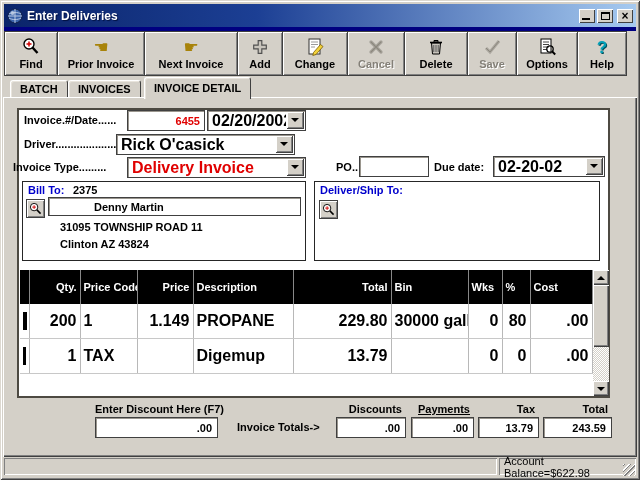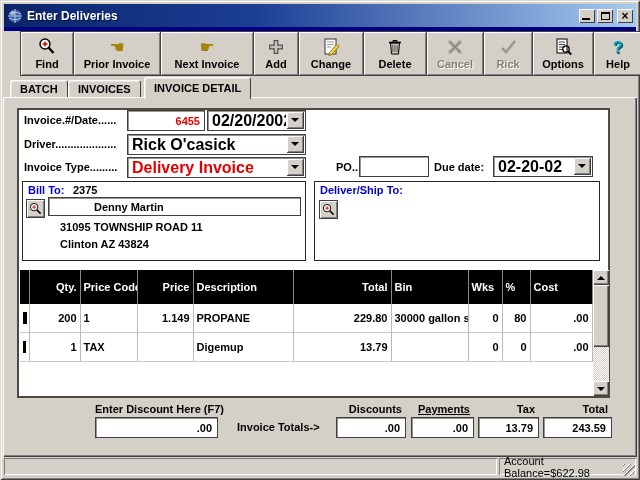--- a/index.html
+++ b/index.html
@@ -24,21 +24,21 @@
   .glyph-max{width:9px;height:8px;border:1px solid #000;border-top:2px solid #000;}
   .glyph-close{font-weight:bold;font-size:12px;line-height:10px;font-family:"Liberation Sans",sans-serif;}
 
   .navy-strip{left:4px;top:27px;width:632px;height:4px;background:#000080;}
 
   
   .toolbar{left:4px;top:31px;width:632px;height:45px;display:flex;}
   .tbtn{height:45px;background:#d4d0c8;border:1px solid #404040;margin-left:-1px;
     display:flex;flex-direction:column;align-items:center;justify-content:center;
     box-shadow:inset 1px 1px 0 #fff, inset -1px -1px 0 #808080;cursor:default;}
-  .tbtn:first-child{margin-left:16px;}
+  .tbtn:first-child{margin-left:0;}
   .tbtn .ticon{height:22px;display:flex;align-items:center;justify-content:center;}
   .tbtn .tlabel{font-weight:bold;font-size:11px;line-height:13px;}
   .tbtn.disabled .tlabel{color:#848078;text-shadow:1px 1px 0 #fff;}
   .w54{flex:0 0 54px;} .w88{flex:0 0 88px;} .w94{flex:0 0 94px;} .w46{flex:0 0 46px;}
   .w66{flex:0 0 66px;} .w64{flex:0 0 64px;} .w58{flex:0 0 58px;} .w50{flex:0 0 50px;}
   .w62{flex:0 0 62px;}
   .hand-glyph{font-size:17px;line-height:17px;color:#a8830a;}
   .help-glyph{font-size:17px;line-height:17px;font-weight:bold;color:#00a0b8;text-shadow:1px 1px 0 #00505c;}
 
   
@@ -75,21 +75,21 @@
   .groupbox{border:1px solid #262626;background:#fff;z-index:5;}
   .lookup-btn{width:19px;height:19px;background:#d4d0c8;border:1px solid #404040;
     box-shadow:inset 1px 1px 0 #fff, inset -1px -1px 0 #808080;z-index:6;
     display:flex;align-items:center;justify-content:center;}
 
   
   .gridwrap{left:20px;top:270px;width:588px;height:126px;background:#fff;z-index:6;display:flex;}
   table.grid{border-collapse:collapse;table-layout:fixed;width:572px;align-self:flex-start;}
   table.grid th{background:#000;color:#fff;font-weight:bold;font-size:11px;height:34px;
     padding:0 3px;border-right:1px solid #888;white-space:nowrap;overflow:hidden;}
-  table.grid td{font-weight:bold;font-size:11px;height:16px;padding:8px 3px;
+  table.grid td{font-weight:bold;font-size:16px;height:16px;padding:8px 3px;
     border-right:1px solid #b8b8b8;border-bottom:1px solid #c8c8c8;white-space:nowrap;overflow:hidden;}
   .al{text-align:left;} .ar{text-align:right;}
   td.ind{padding:0;border-right:1px solid #000;}
   td.ind .mark{width:100%;height:100%;}
   .ind-yellow{background:#ffff00;border:1px solid #000;border-right:3px solid #000;}
   .ind-black{background:#000;}
 
   
   .vscroll{width:16px;height:126px;display:flex;flex-direction:column;
     background-image:linear-gradient(45deg,#fff 25%,transparent 25%,transparent 75%,#fff 75%),
@@ -173,48 +173,48 @@
     <div class="tbtn w66">
       <span class="ticon">
         <svg width="20" height="20" viewBox="0 0 20 20">
             <rect x="4" y="2" width="11" height="15" fill="#fff" stroke="#333"></rect>
             <path d="M6 5h7M6 7.5h7M6 10h4" stroke="#999"></path>
             <path d="M8.5 15.5l7-8 2.5 2-7 8-3.2 1z" fill="#f2d23c" stroke="#7a5c00" stroke-width="0.8"></path>
           </svg>
       </span>
         <span class="tlabel">Change</span>
     </div>
+    <div class="tbtn w58 disabled">
+      <span class="ticon">
+        <svg width="20" height="20" viewBox="0 0 20 20">
+            <path d="M5 5l10 10M15 5L5 15" stroke="#aaa69e" stroke-width="3.4" stroke-linecap="round"></path>
+            <path d="M5 5l10 10M15 5L5 15" stroke="#8c887e" stroke-width="1.2" stroke-linecap="round"></path>
+          </svg>
+      </span>
+        <span class="tlabel">Cancel</span>
+    </div>
     <div class="tbtn w64">
       <span class="ticon">
         <svg width="20" height="20" viewBox="0 0 20 20">
             <path d="M5.5 6h9l-1 11h-7z" fill="#c8c4bc" stroke="#000"></path>
             <path d="M4 5.5h12" stroke="#000" stroke-width="1.6"></path>
             <path d="M8 3.5h4V5H8z" fill="none" stroke="#000"></path>
             <path d="M7.8 8v7M10 8v7M12.2 8v7" stroke="#555"></path>
           </svg>
       </span>
         <span class="tlabel">Delete</span>
     </div>
-    <div class="tbtn w58 disabled">
-      <span class="ticon">
-        <svg width="20" height="20" viewBox="0 0 20 20">
-            <path d="M5 5l10 10M15 5L5 15" stroke="#aaa69e" stroke-width="3.4" stroke-linecap="round"></path>
-            <path d="M5 5l10 10M15 5L5 15" stroke="#8c887e" stroke-width="1.2" stroke-linecap="round"></path>
-          </svg>
-      </span>
-        <span class="tlabel">Cancel</span>
-    </div>
     <div class="tbtn w50 disabled">
       <span class="ticon">
         <svg width="20" height="20" viewBox="0 0 20 20">
             <path d="M4 11l4 4L17 4" stroke="#aaa69e" stroke-width="3" fill="none"></path>
             <path d="M4 11l4 4L17 4" stroke="#8c887e" stroke-width="1" fill="none"></path>
           </svg>
       </span>
-        <span class="tlabel">Rick</span>
+        <span class="tlabel">Save</span>
     </div>
     <div class="tbtn w62">
       <span class="ticon">
         <svg width="20" height="20" viewBox="0 0 20 20">
             <rect x="4" y="2" width="10" height="14" fill="#fff" stroke="#000"></rect>
             <path d="M6 5h6M6 7.5h6M6 10h6M6 12.5h4" stroke="#444"></path>
             <circle cx="13" cy="12" r="3.2" fill="none" stroke="#000" stroke-width="1.3"></circle>
             <path d="M15.2 14.5l3 3" stroke="#000" stroke-width="2"></path>
           </svg>
       </span>
@@ -239,40 +239,40 @@
     <span class="red b">6455</span>
   </div>
   <div class="abs combo" style="left:207px;top:110px;width:99px;height:21px;">
     <span class="ctext">02/20/2002</span>
     <span class="cbtn">
         <span class="tri-down"></span>
       </span>
   </div>
 
   <span class="abs flabel" style="left:24px;top:138px;">Driver....................</span>
-  <div class="abs combo" style="left:127px;top:134px;width:179px;height:21px;">
+  <div class="abs combo" style="left:116px;top:134px;width:179px;height:21px;">
     <span class="ctext">Rick O'casick</span>
     <span class="cbtn">
         <span class="tri-down"></span>
       </span>
   </div>
 
-  <span class="abs flabel" style="left:24px;top:161px;">Invoice Type.........</span>
+  <span class="abs flabel" style="left:13px;top:161px;">Invoice Type.........</span>
   <div class="abs combo" style="left:127px;top:157px;width:179px;height:21px;">
     <span class="ctext red">Delivery Invoice</span>
     <span class="cbtn">
         <span class="tri-down"></span>
       </span>
   </div>
   <span class="abs flabel" style="left:336px;top:161px;">PO..</span>
   <div class="abs field" style="left:359px;top:156px;width:70px;height:21px;">
     <span></span>
   </div>
   <span class="abs flabel" style="left:434px;top:161px;">Due date:</span>
-  <div class="abs combo" style="left:493px;top:156px;width:100px;height:21px;">
+  <div class="abs combo" style="left:493px;top:156px;width:112px;height:21px;">
     <span class="ctext">02-20-02</span>
     <span class="cbtn">
         <span class="tri-down"></span>
       </span>
   </div>
 
   <div class="abs groupbox" style="left:22px;top:181px;width:284px;height:80px;"></div>
   <span class="abs flabel blue" style="left:28px;top:184px;z-index:6;text-align:right;">Bill To:</span>
   <span class="abs flabel" style="left:73px;top:184px;z-index:6;">2375</span>
   <div class="abs lookup-btn" style="left:26px;top:199px;">

